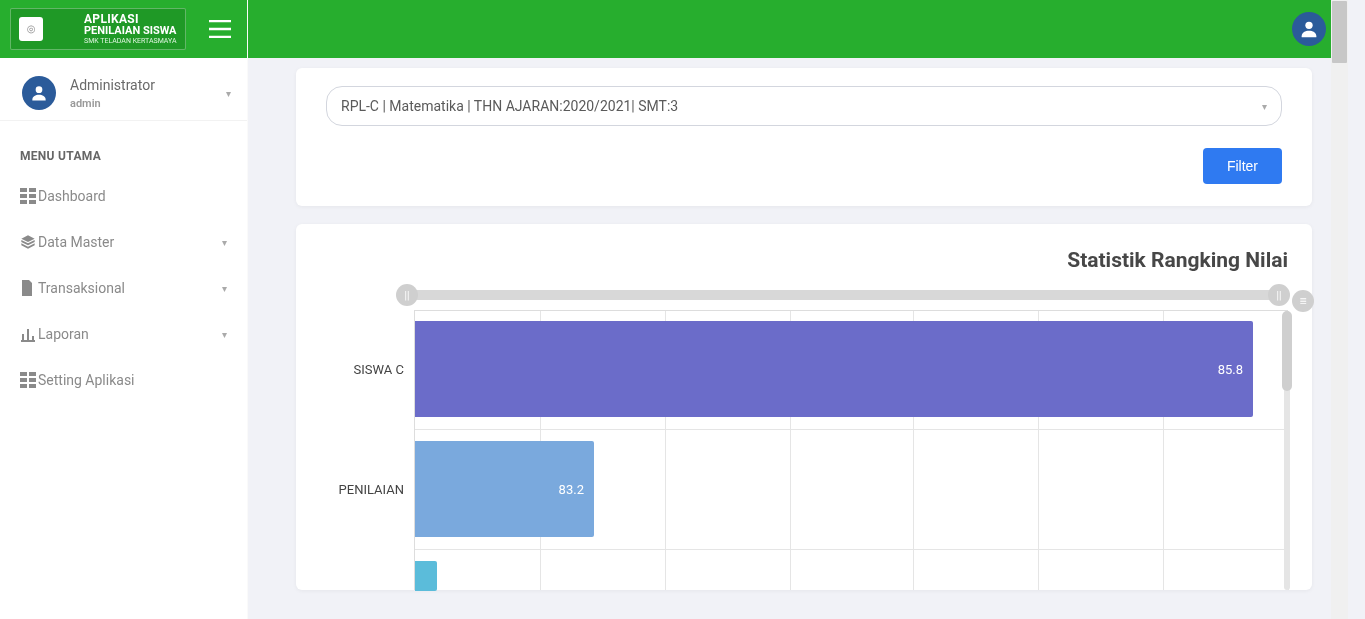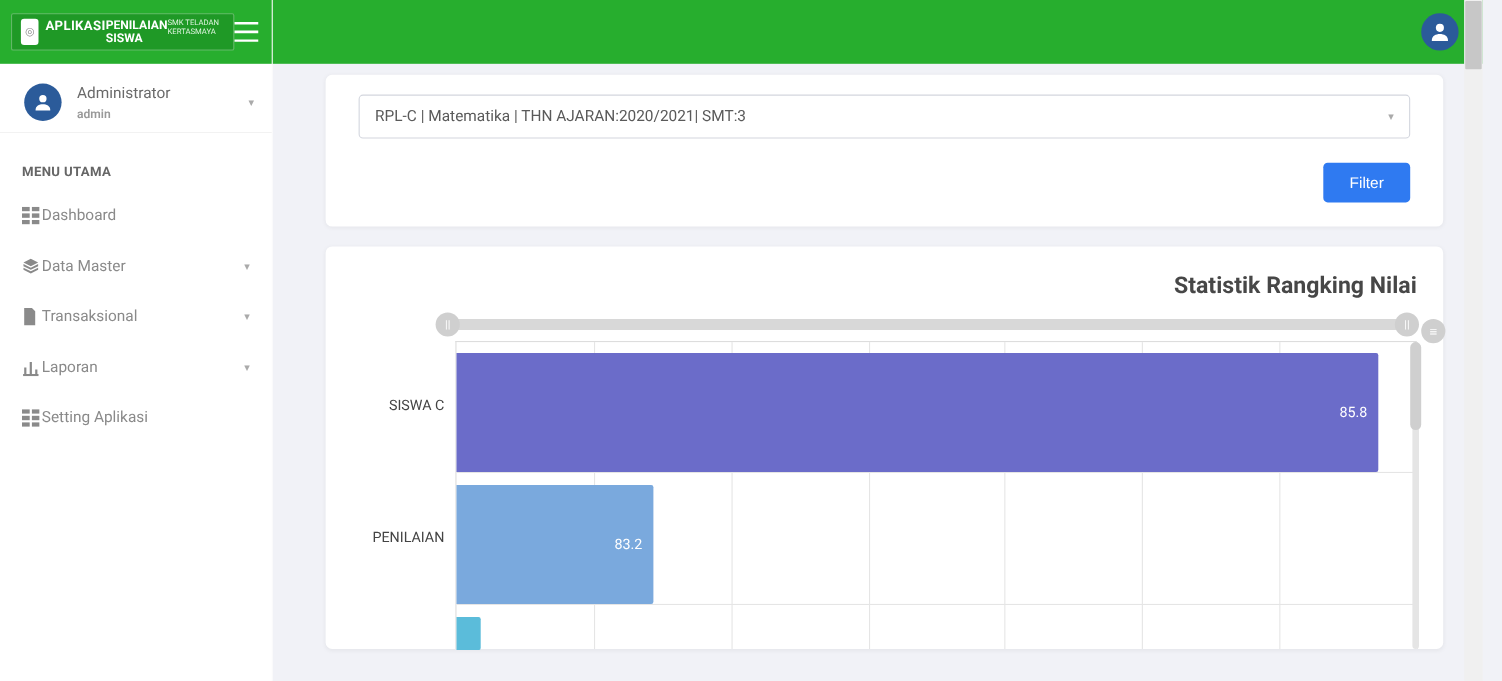--- a/index.html
+++ b/index.html
@@ -59,21 +59,21 @@
     border-radius: 2px;
     gap:6px;
   }
   .brand-mark {
     width: 24px; height: 24px;
     background: #fff;
     border-radius: 3px;
     display:flex;align-items:center;justify-content:center;
     font-size:10px;color:#888;
   }
-  .brand-text { display:flex; flex-direction:row; line-height:1.05; }
+  .brand-text { display:flex; flex-direction:column; line-height:1.05;margin-left:35px; }
   .brand-line1 { font-size:12px; font-weight:700; color:#fff; letter-spacing:0.3px;}
   .brand-line2 { font-size:11px; font-weight:700; color:#fff; }
   .brand-line3 { font-size:7px; color:#dff5e0; margin-top:1px;}
   .hamburger {
     margin-left:auto;
     margin-right:6px;
     color:#fff;
     cursor:pointer;
   }
   .user-block {
@@ -170,21 +170,21 @@
     font-weight:700;
     color:#5a5a5a;
     font-size:14px;
     margin-bottom:14px;
     margin-left:2px;
   }
   .select {
     width:100%;
     height:40px;
     border:1px solid #d3d6de;
-    border-radius:4px;
+    border-radius:16px;
     display:flex;
     align-items:center;
     padding:0 14px;
     color:#5a5a5a;
     font-size:14px;
     justify-content:space-between;
     cursor:pointer;
   }
   .filter-row { display:flex; justify-content:flex-end; margin-top:22px;}
   .btn-filter {
@@ -257,21 +257,21 @@
     border-left:1px solid #ddd;
     border-top:1px solid #ddd;
   }
   .gridline {
     position:absolute;top:0;bottom:0;width:1px;background:#e5e5e5;
   }
   .hrow { position:absolute; left:0; right:0; border-top:1px solid #e5e5e5;}
   .bar {
     position:absolute;
     left:0;
-    height:108px;
+    height:96px;
     display:flex;align-items:center;
     justify-content:flex-end;
     padding-right:10px;
     color:#fff;
     font-size:13px;
     border-top-right-radius:2px;
     border-bottom-right-radius:2px;
   }
   .bar1 { top:10px; background:#6b6cc9; }
   .bar2 { top:130px; background:#7aa9dd; }

